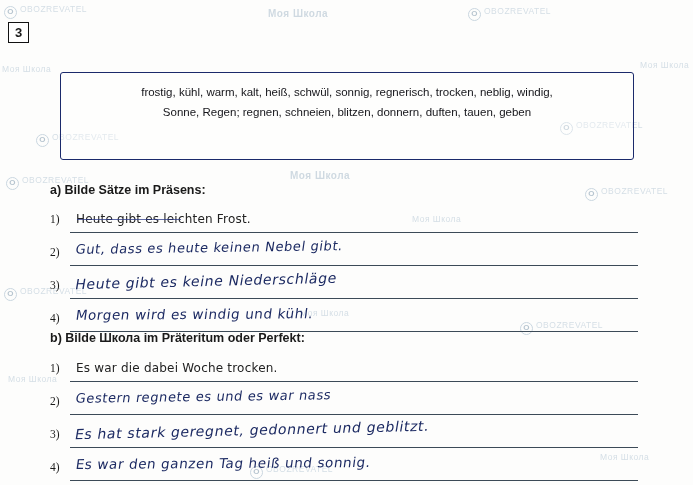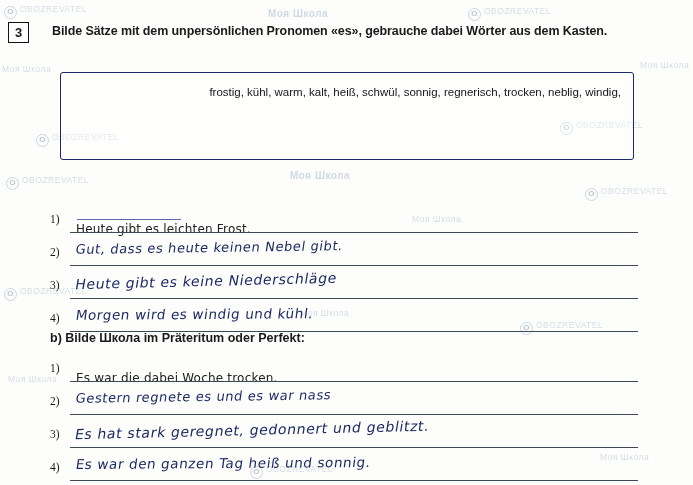--- a/index.html
+++ b/index.html
@@ -86,21 +86,21 @@
     width: 572px;
     height: 86px;
     border: 1.4px solid #1b2a6b;
     border-radius: 3px;
     background: rgba(255,255,255,0.35);
   }
   .wordbox-inner {
     padding: 9px 12px 0 12px;
     font-size: 11.5px;
     line-height: 1.78;
-    text-align: right;
+    text-align: center;
     color: #15151a;
   }
 
   
   .sec-title {
     position: absolute;
     font-size: 12.5px;
     font-weight: bold;
     left: 50px;
   }
@@ -140,21 +140,20 @@
     transform: skewX(-9deg) rotate(-0.8deg);
     letter-spacing: 0.6px;
   }
   .answer.printed {
     font-family: "DejaVu Sans", sans-serif;
     font-size: 12px;
     color: #222;
     transform: none;
     letter-spacing: 0.2px;
     top: 6px;
-    margin-top: 10px;
   }
   .answer.hand2 { transform: skewX(-11deg) rotate(-1.4deg); font-size: 14px; }
   .answer.hand3 { transform: skewX(-8deg) rotate(-0.4deg); font-size: 13.5px; }
 
   .strike {
     position: absolute;
     height: 1px;
     background: #2b3a8a;
     opacity: .75;
   }
@@ -177,28 +176,29 @@
   <div class="wm wm-small" style="left:585px; top:186px;"><span class="wmlogo">O</span><span>OBOZREVATEL</span></div>
   <div class="wm wm-small" style="left:4px; top:286px;"><span class="wmlogo">O</span><span>OBOZREVATEL</span></div>
   <div class="wm wm-small" style="left:300px; top:308px;"><span>Моя Школа</span></div>
   <div class="wm wm-small" style="left:520px; top:320px;"><span class="wmlogo">O</span><span>OBOZREVATEL</span></div>
   <div class="wm wm-small" style="left:8px; top:374px;"><span>Моя Школа</span></div>
   <div class="wm wm-small" style="left:250px; top:464px;"><span class="wmlogo">O</span><span>OBOZREVATEL</span></div>
   <div class="wm wm-small" style="left:600px; top:452px;"><span>Моя Школа</span></div>
 
   <div class="ex-num">3</div>
 
-  <div class="task">Bilde Sätze mit dem unpersönlichen Pronomen «es», gebrauche dabei Wörter aus dem Kasten.</div>
 
   <div class="wordbox">
     <div class="wordbox-inner">
       <div>frostig, kühl, warm, kalt, heiß, schwül, sonnig, regnerisch, trocken, neblig, windig,</div>
+      <div>Sonne, Regen; regnen, schneien, blitzen, donnern, duften, tauen, geben</div>
     </div>
   </div>
 
+  <div class="sec-title" id="sec-a-title">a) Bilde Sätze im Präsens:</div>
   <div class="lines" id="lines-a">
     <div class="line-row">
       <span class="line-num">1)</span>
       <span class="answer printed">Heute gibt es leichten Frost.</span>
       <span class="strike" style="left:27px; top:13px; width:104px;"></span>
       <span class="line-rule"></span>
     </div>
     <div class="line-row">
       <span class="line-num">2)</span>
       <span class="answer hand">Gut, dass es heute keinen Nebel gibt.</span>

